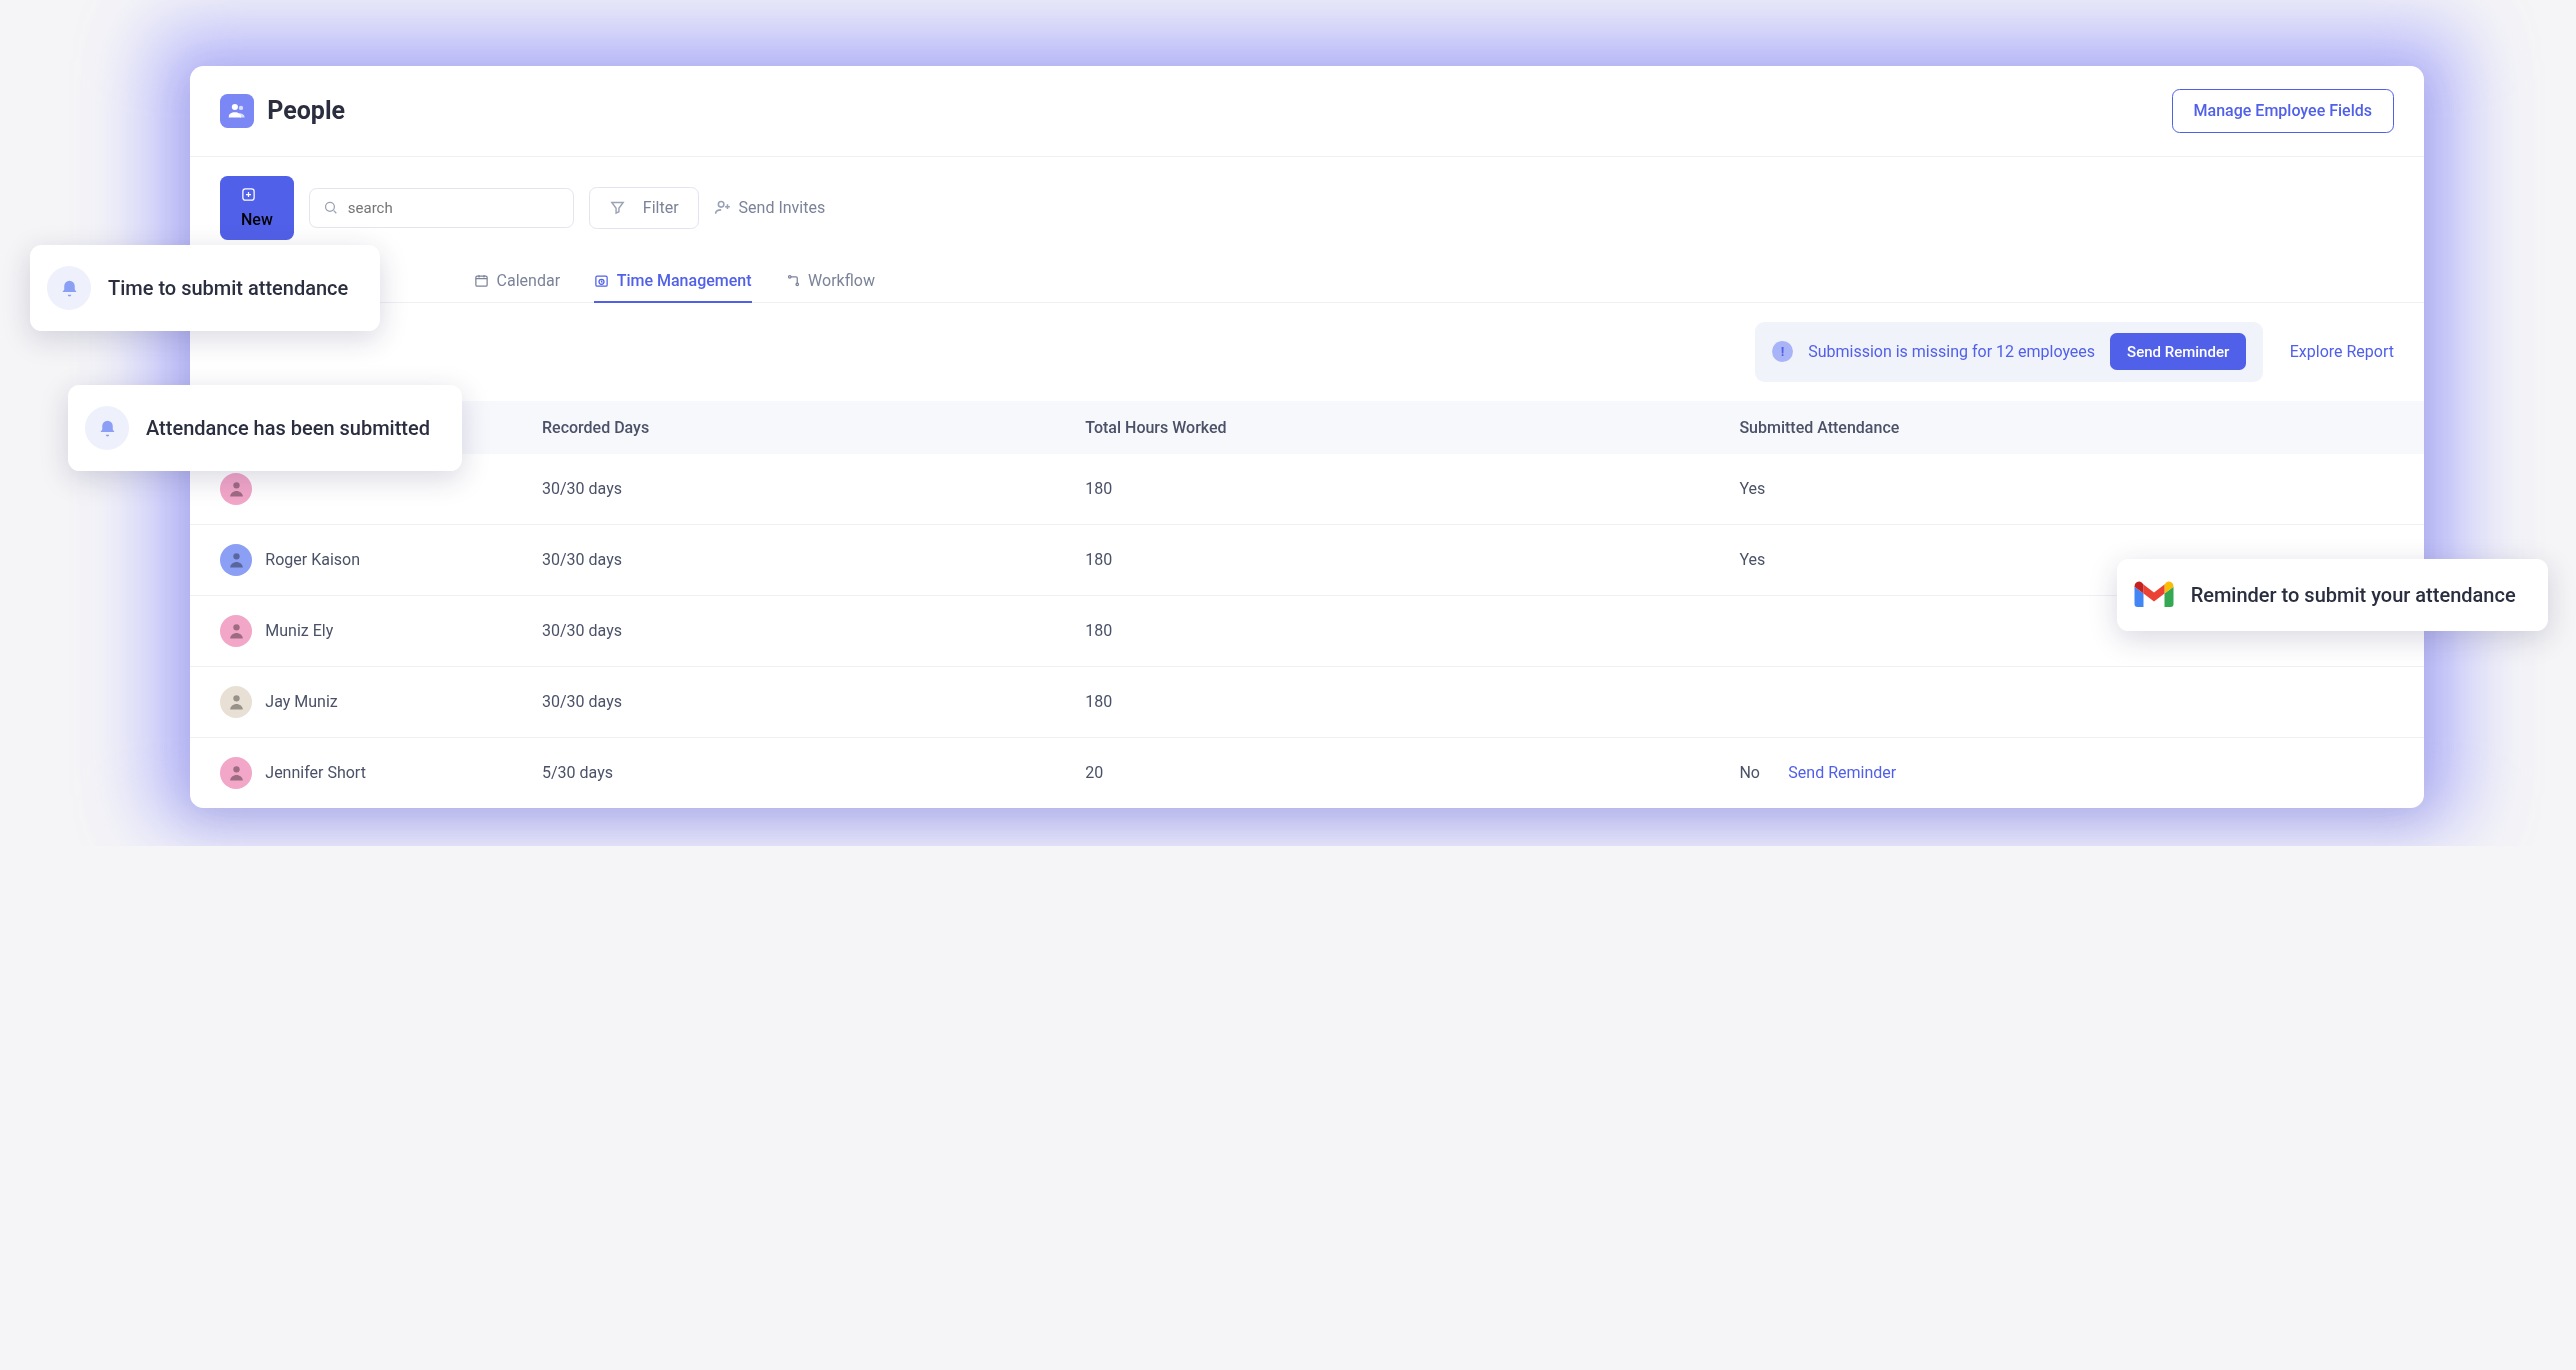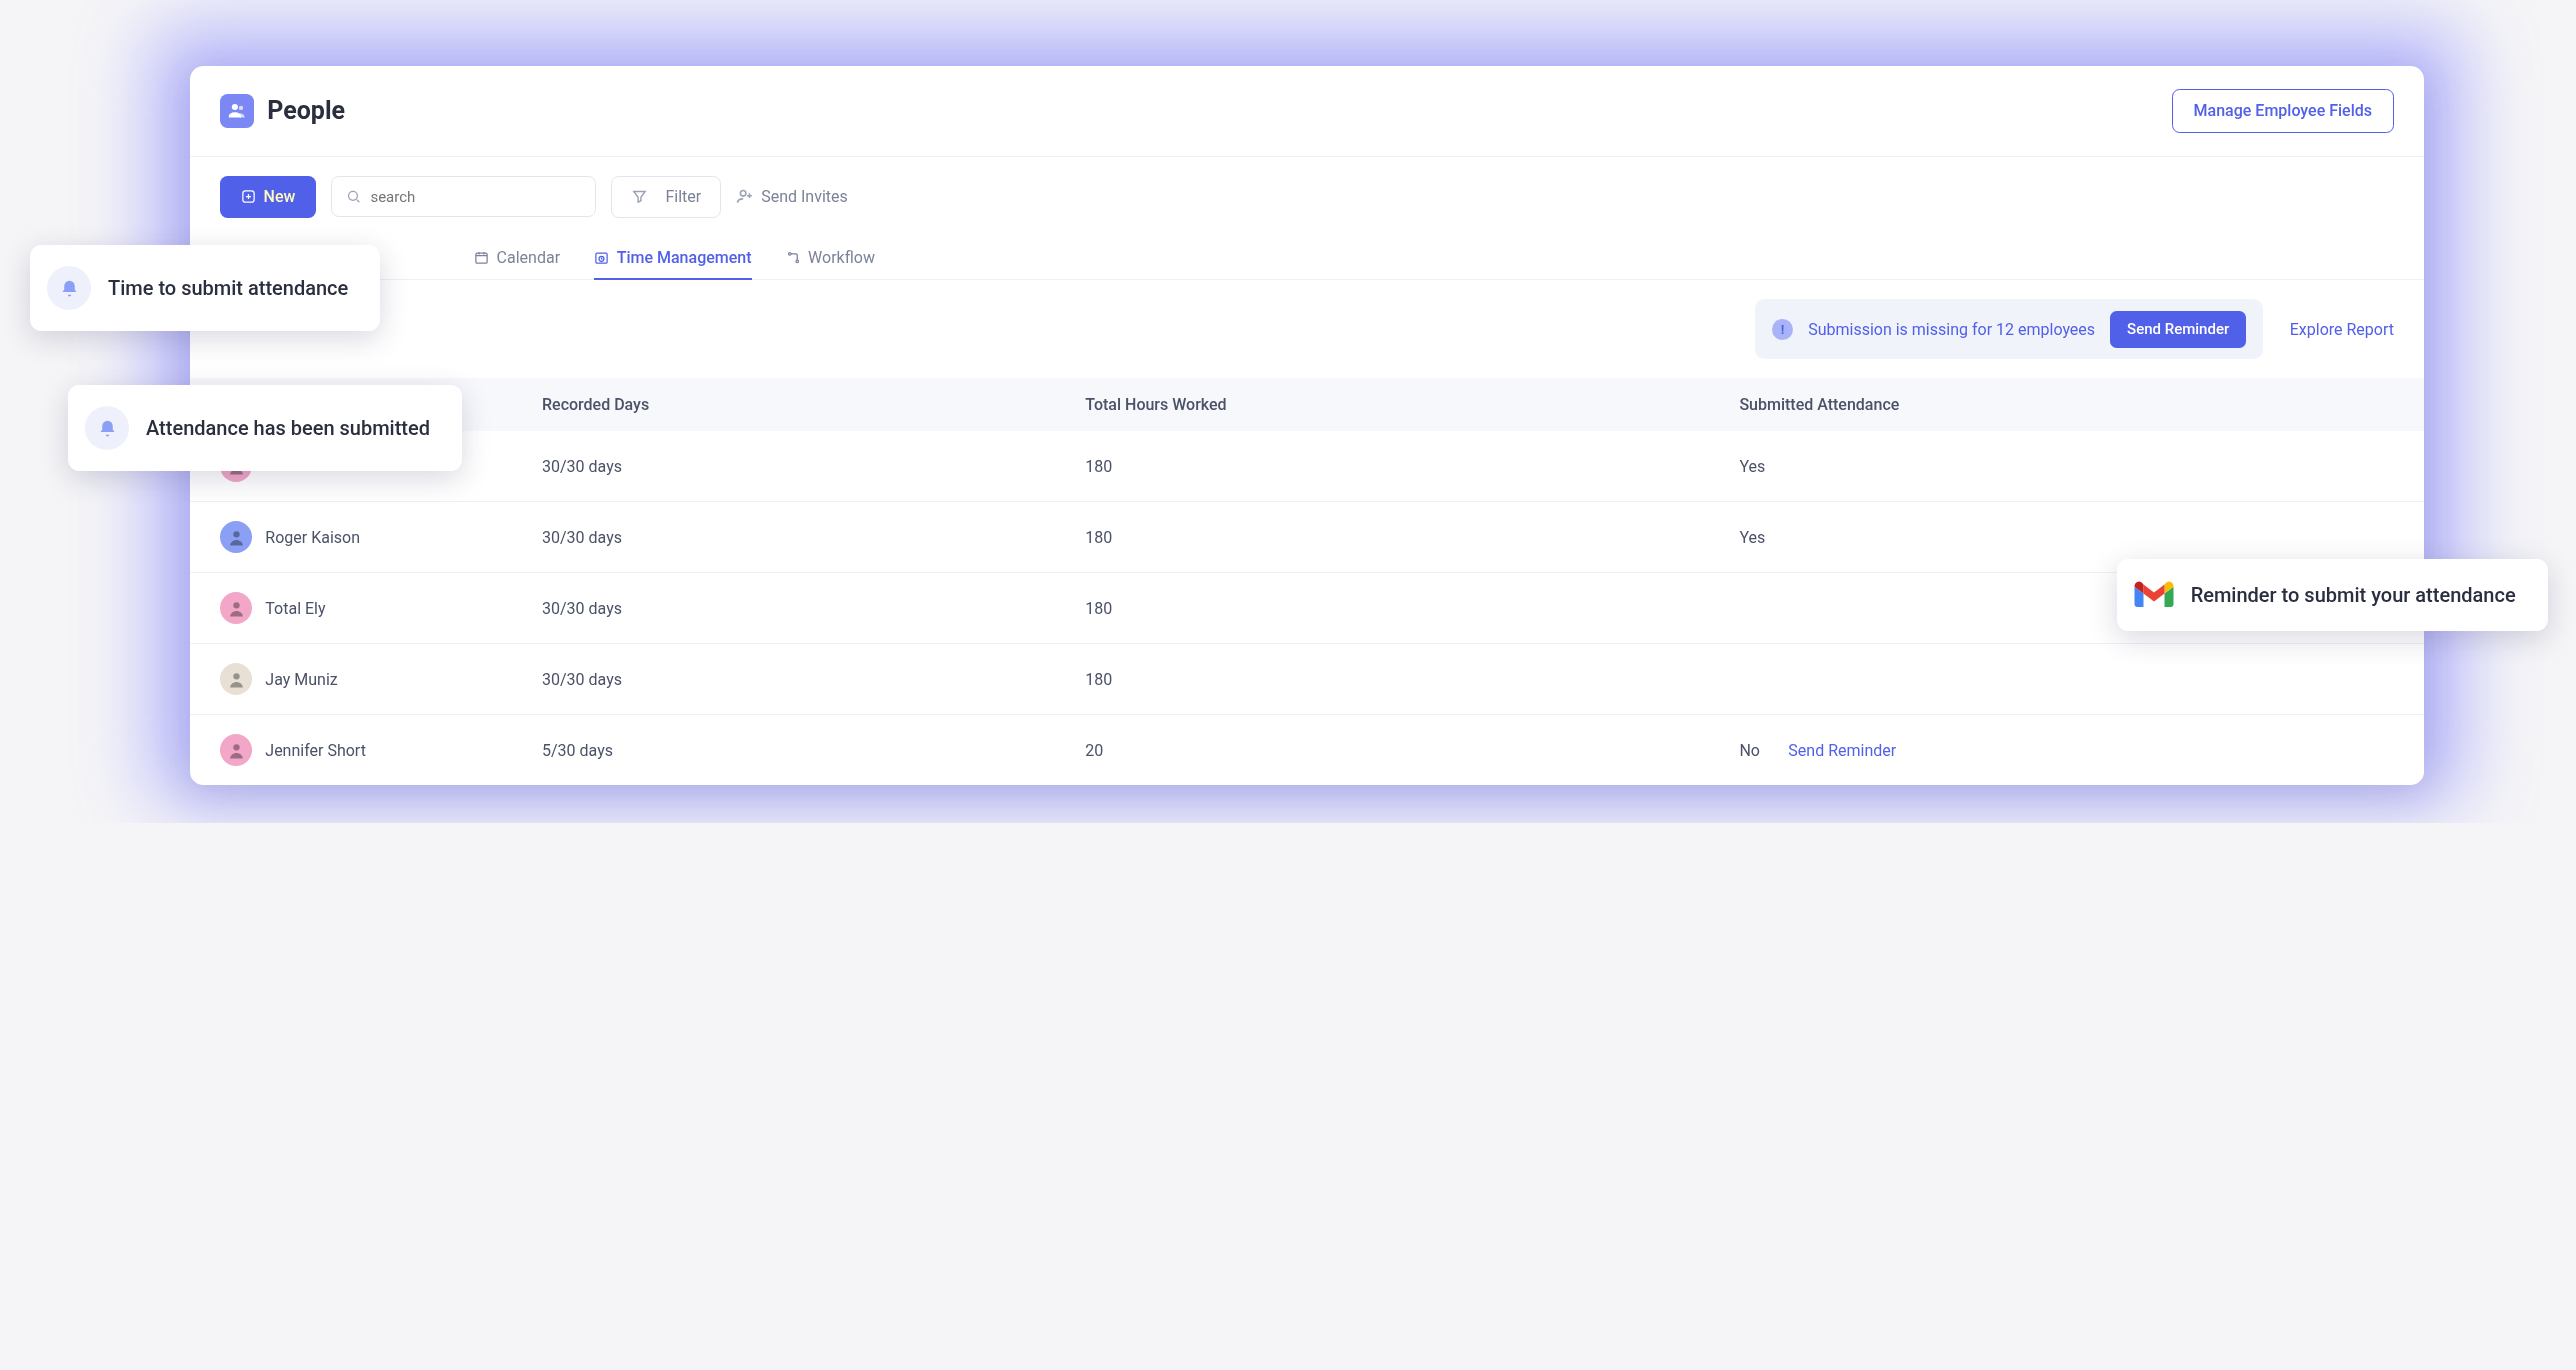--- a/index.html
+++ b/index.html
@@ -5,21 +5,21 @@
 * { margin:0; padding:0; box-sizing:border-box; font-family:-apple-system,BlinkMacSystemFont,"Segoe UI",Roboto,sans-serif; }
 body { background:#f5f5f7; padding:38px; position:relative; }
 .glow { position:absolute; top:28.4px; left:152px; right:114px; bottom:19px; background:#8a8aff; filter:blur(38px); opacity:.6; border-radius:19px; z-index:0; }
 .card { position:relative; z-index:1; background:#fff; border-radius:13.3px; margin-left:152px; margin-right:114px; padding:0; box-shadow:0 9.5px 38px rgba(60,60,120,.15); overflow:visible;margin-top:28px; }
 .hdr { display:flex; align-items:center; justify-content:space-between; padding:23px 30px; border-bottom:0.9px solid #eef0f4; }
 .hdr-l { display:flex; align-items:center; gap:13.3px; }
 .ico-sq { width:34px; height:34px; background:#7a87f4; border-radius:7.6px; display:flex; align-items:center; justify-content:center; }
 .title { font-size:25px; font-weight:700; color:#2a2e3f; }
 .btn-outline { border:1.4px solid #5160e8; color:#5160e8; background:#fff; padding:11.4px 21px; border-radius:7.6px; font-size:16px; font-weight:500; cursor:pointer; }
 .toolbar { display:flex; align-items:center; gap:15px; padding:19px 30px; }
-.btn-primary { background:#5160e8; color:#fef9c3; border:none; padding:11.4px 21px; border-radius:7.6px; font-size:16px; font-weight:500; display:flex; align-items:center; gap:7.6px; cursor:pointer; }
+.btn-primary { background:#5160e8; color:#000000; border:none; padding:11.4px 21px; border-radius:7.6px; font-size:16px; font-weight:500; display:flex; align-items:flex-start; gap:7.6px; cursor:pointer;flex-direction:column; }
 .search { flex:0 0 265px; border:0.9px solid #e2e5ee; border-radius:7.6px; padding:10.4px 13.3px; display:flex; align-items:center; gap:9.5px; color:#9aa2b5; }
 .search input { border:none; outline:none; font-size:15px; color:#2a2e3f; width:100%; background:transparent; }
 .btn-ghost { border:0.9px solid #e2e5ee; background:#fff; color:#7b8399; padding:10.4px 19px; border-radius:7.6px; font-size:16px; display:flex; align-items:center; gap:17px; cursor:pointer; }
 .link-ghost { color:#7b8399; font-size:16px; display:flex; align-items:center; gap:6px; cursor:pointer; }
 .tabs { display:flex; gap:34px; padding:0 30px 0 284px; border-bottom:0.9px solid #eef0f4; }
 .tab { padding:11.4px 0; font-size:16px; color:#7b8399; display:flex; align-items:center; gap:7.6px; cursor:pointer; border-bottom:2.8px solid transparent; margin-bottom:-0.9px; }
 .tab.active { color:#5160e8; border-bottom-color:#5160e8; font-weight:500; }
 .alertrow { display:flex; justify-content:flex-end; align-items:center; gap:26.5px; padding:19px 30px; }
 .alert { background:#f1f3fb; border-radius:9.5px; padding:11.4px 17px; display:flex; align-items:center; gap:15px; }
 .alert-ico { width:21px; height:21px; border-radius:50%; background:#a9b4f8; display:flex; align-items:center; justify-content:center; color:#5160e8; font-weight:700; font-size:13.3px; }
@@ -173,21 +173,21 @@
         </tr>
         <tr>
           <td>
             <div class="emp">
               <div class="av" style="background: rgb(242, 166, 200);">
                 <svg width="19" height="19" viewBox="0 0 24 24" fill="rgba(0,0,0,.35)">
                   <circle cx="12" cy="8" r="4"></circle>
                   <path d="M4 22c0-4 4-7 8-7s8 3 8 7z"></path>
                 </svg>
               </div>
-              <span>Total Ely</span>
+              <span>Muniz Ely</span>
             </div>
           </td>
           <td>30/30 days</td>
           <td>180</td>
           <td></td>
         </tr>
         <tr>
           <td>
             <div class="emp">
               <div class="av" style="background: rgb(232, 224, 212);">

